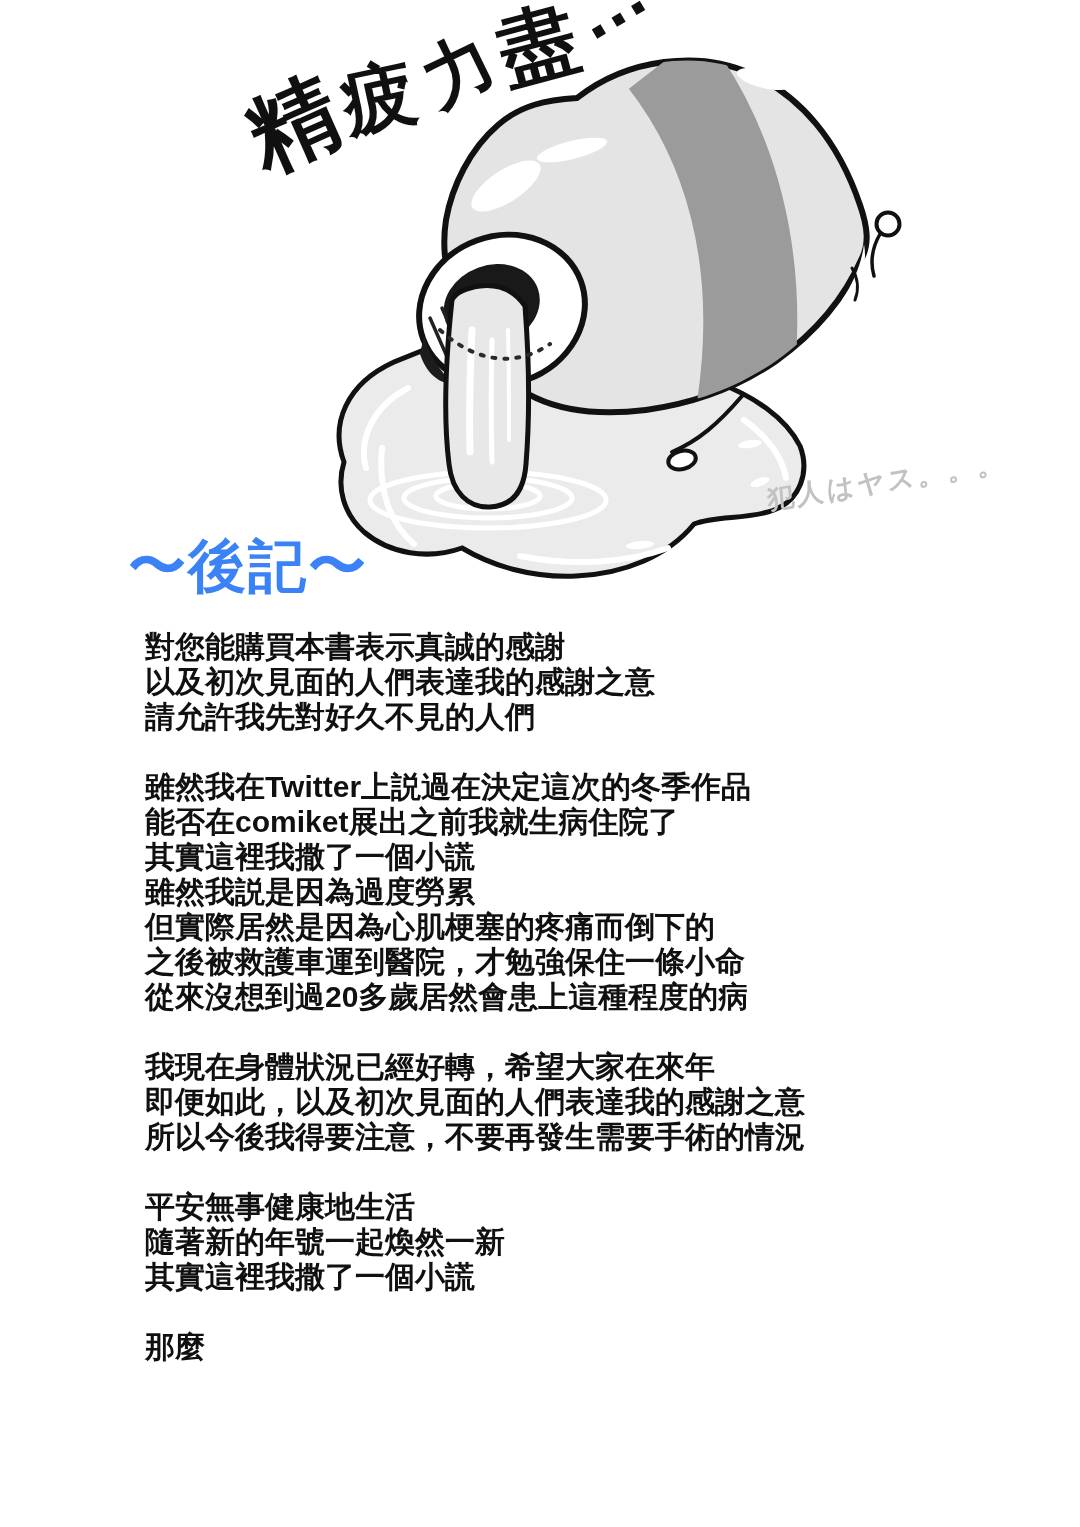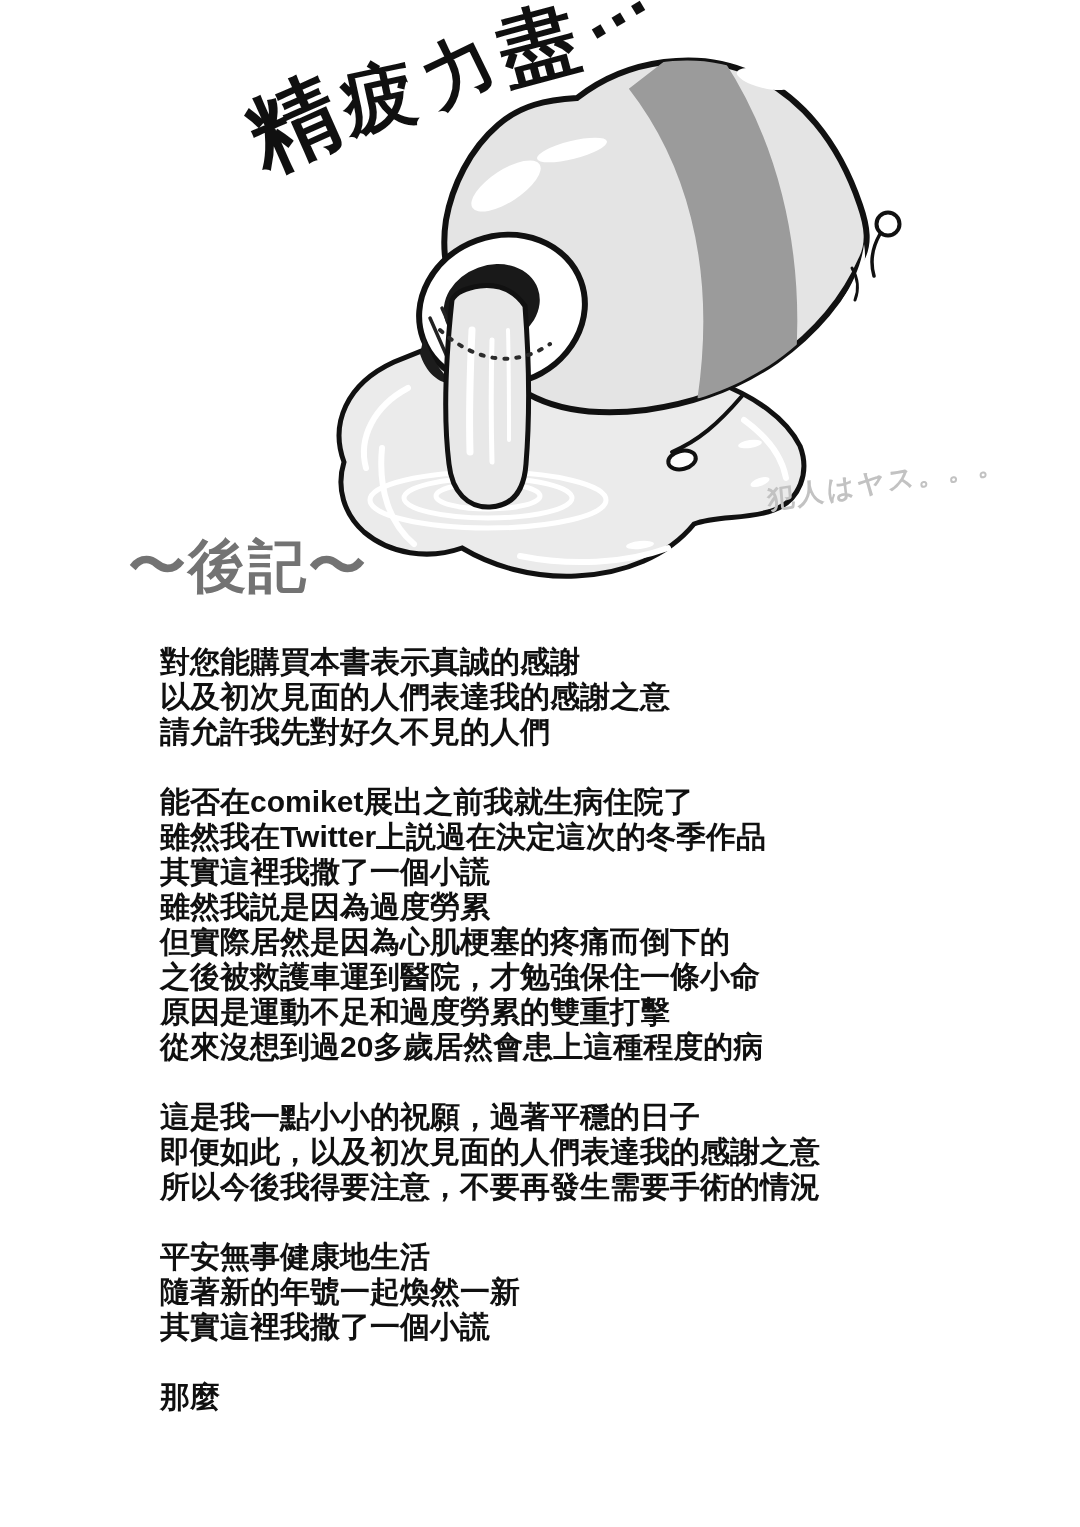--- a/index.html
+++ b/index.html
@@ -23,27 +23,27 @@
   .hand-title span:nth-child(5){font-size:72px;transform:translateY(-30px) rotate(-14deg);margin-left:4px;letter-spacing:3px;}
   
   .hand-note{
     position:absolute;left:766px;top:468px;
     transform:rotate(-9deg) skewX(-4deg);
     font-size:27px;font-weight:700;color:#c2c2c2;
     letter-spacing:3px;white-space:nowrap;line-height:1;
   }
   .title{
     position:absolute;left:128px;top:534px;margin:0;
-    font-size:58px;line-height:1.1;font-weight:900;color:#737373;letter-spacing:2px;
+    font-size:58px;line-height:1.1;font-weight:900;color:#3b82f6;letter-spacing:2px;
   }
   .body{
     position:absolute;left:145px;top:629px;color:#101010;
     font-size:30px;line-height:35px;font-weight:700;
   }
-  .para{margin:15px;}
+  .para{margin:0;}
   .para + .para{margin-top:35px;}
   .line{display:block;white-space:nowrap;}
 </style>
 </head>
 <body>
 
 <div class="page">
 
   <svg class="illu-svg" width="1080" height="600" viewBox="0 0 1080 600">
     <defs>
@@ -133,31 +133,30 @@
 
   <h1 class="title">〜後記〜</h1>
 
   <div class="body">
     <p class="para">
       <span class="line">對您能購買本書表示真誠的感謝</span>
       <span class="line">以及初次見面的人們表達我的感謝之意</span>
       <span class="line">請允許我先對好久不見的人們</span>
     </p>
     <p class="para">
+      <span class="line">雖然我在Twitter上説過在決定這次的冬季作品</span>
       <span class="line">能否在comiket展出之前我就生病住院了</span>
-      <span class="line">雖然我在Twitter上説過在決定這次的冬季作品</span>
       <span class="line">其實這裡我撒了一個小謊</span>
       <span class="line">雖然我説是因為過度勞累</span>
       <span class="line">但實際居然是因為心肌梗塞的疼痛而倒下的</span>
       <span class="line">之後被救護車運到醫院，才勉強保住一條小命</span>
-      <span class="line">原因是運動不足和過度勞累的雙重打擊</span>
       <span class="line">從來沒想到過20多歲居然會患上這種程度的病</span>
     </p>
     <p class="para">
-      <span class="line">這是我一點小小的祝願，過著平穩的日子</span>
+      <span class="line">我現在身體狀況已經好轉，希望大家在來年</span>
       <span class="line">即便如此，以及初次見面的人們表達我的感謝之意</span>
       <span class="line">所以今後我得要注意，不要再發生需要手術的情況</span>
     </p>
     <p class="para">
       <span class="line">平安無事健康地生活</span>
       <span class="line">隨著新的年號一起煥然一新</span>
       <span class="line">其實這裡我撒了一個小謊</span>
     </p>
     <p class="para">
       <span class="line">那麼</span>

